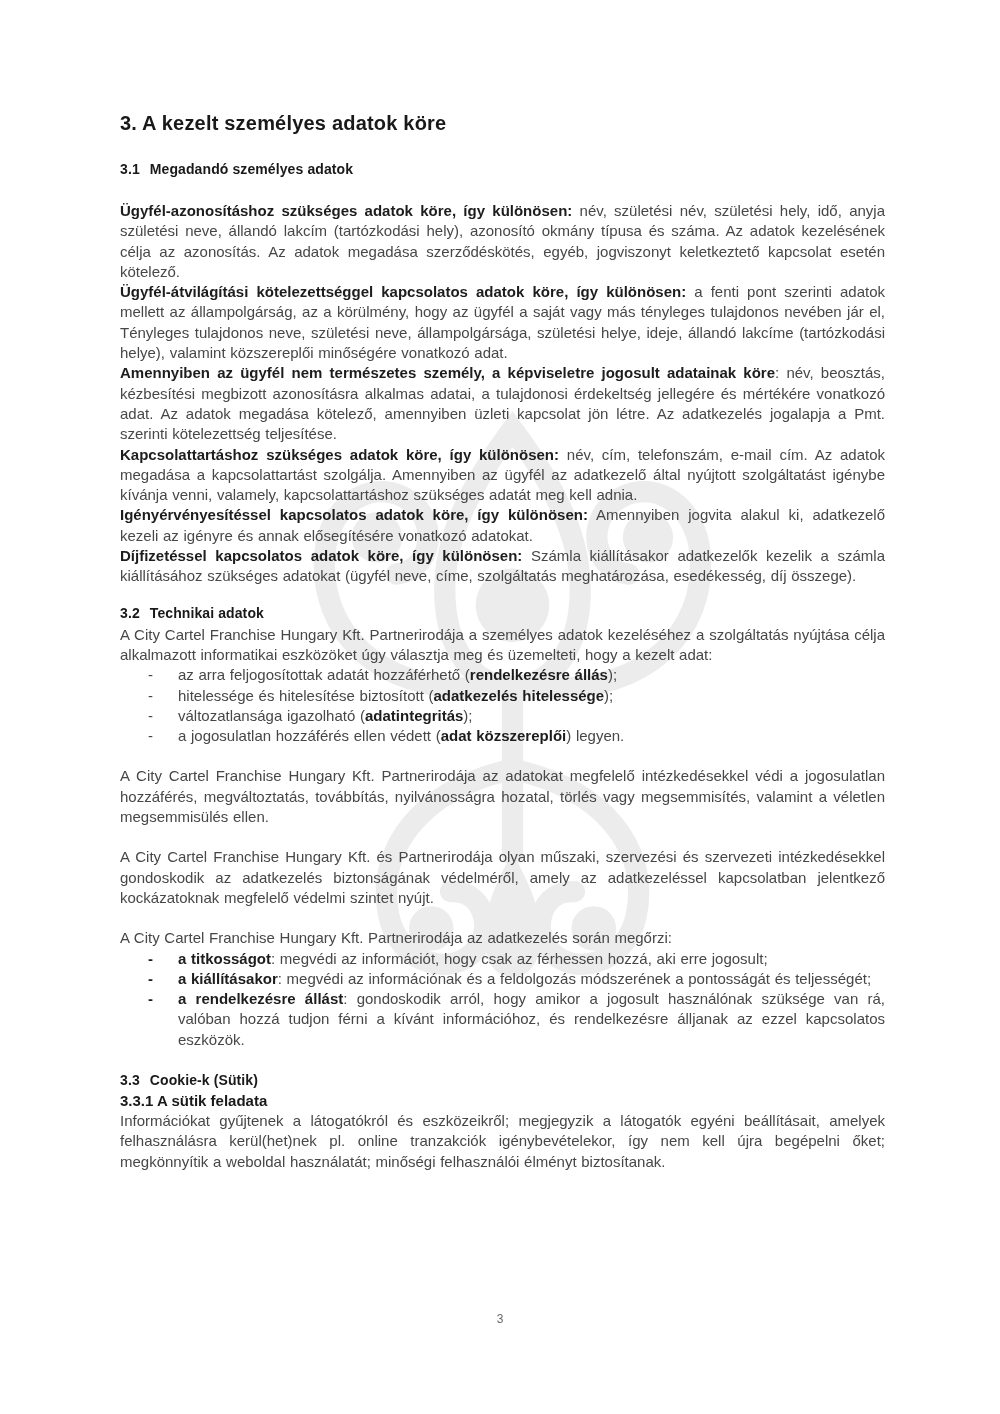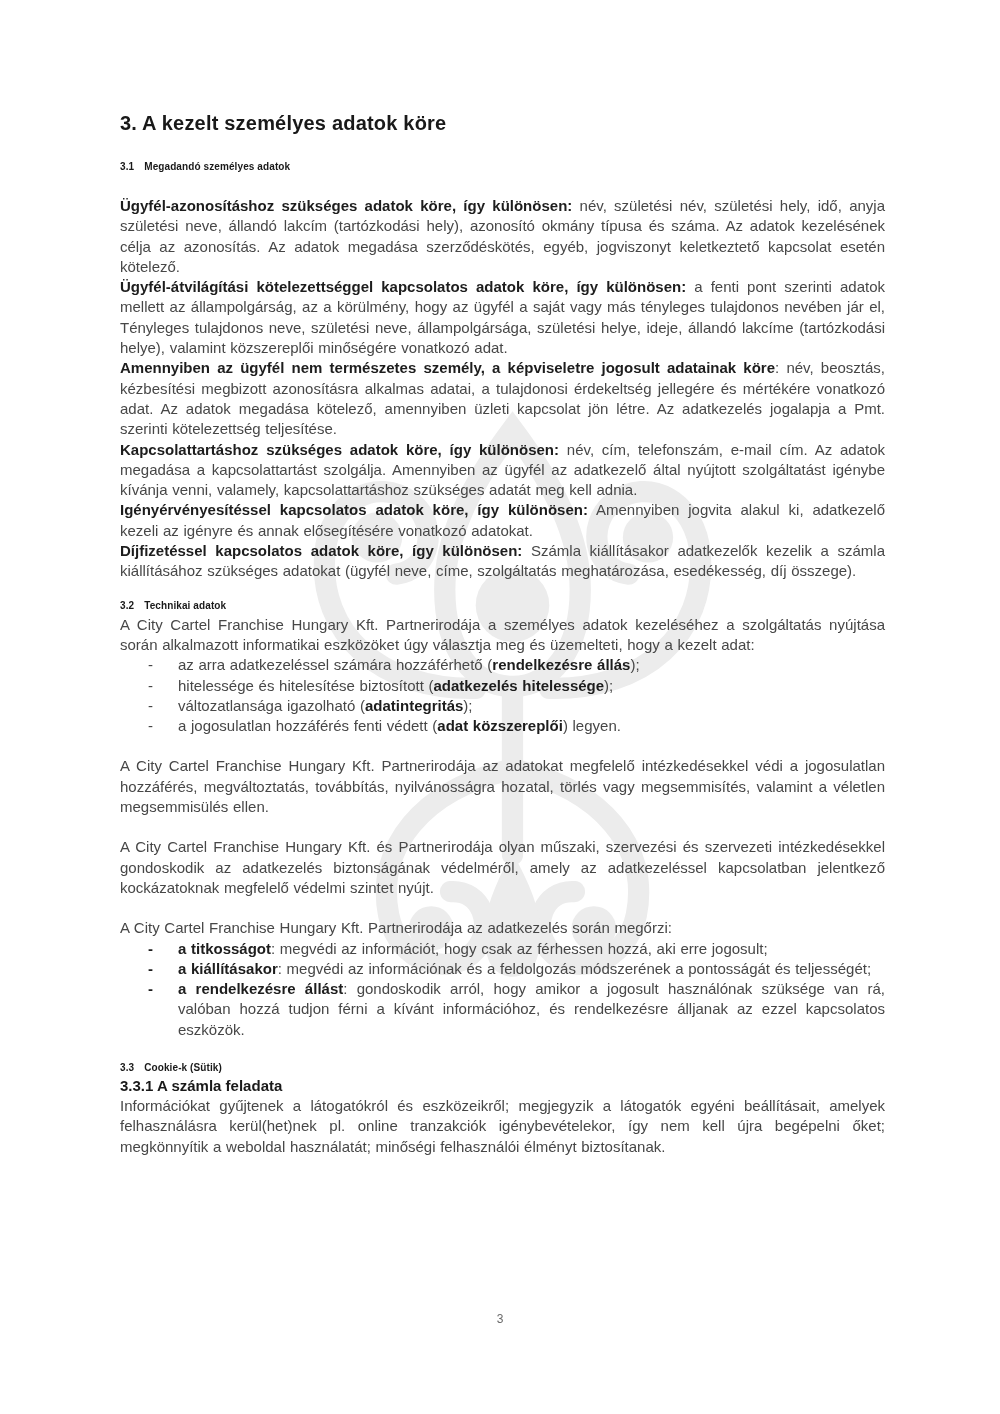--- a/index.html
+++ b/index.html
@@ -15,21 +15,21 @@
     z-index:0;pointer-events:none;
   }
   .content{
     position:absolute;left:120px;top:112px;width:765px;z-index:1;
   }
   .h1{
     font-size:20px;font-weight:800;color:#191919;
     margin:0 0 26px 0;letter-spacing:.2px;
   }
   .h2{
-    font-size:10px;font-weight:800;color:#191919;
+    font-size:14px;font-weight:800;color:#191919;
     margin:0 0 4px 0;letter-spacing:.1px;
   }
   .h2 .num{margin-right:10px;}
   .h3{
     font-size:15px;font-weight:800;color:#191919;
     margin:0 0 2px 0;
   }
   p.body, .li-text{
     font-size:15px;line-height:20.3px;color:#474747;
     text-align:justify;margin:0;word-spacing:.5px;
@@ -85,37 +85,37 @@
     <p class="body"><b>Amennyiben az ügyfél nem természetes személy, a képviseletre jogosult adatainak köre</b><span>:  név, beosztás, kézbesítési megbizott azonosításra alkalmas adatai, a tulajdonosi érdekeltség jellegére és mértékére vonatkozó adat. Az adatok megadása kötelező, amennyiben üzleti kapcsolat jön létre. Az adatkezelés jogalapja a Pmt. szerinti kötelezettség teljesítése.</span></p>
     <p class="body"><b>Kapcsolattartáshoz szükséges adatok köre, így különösen:</b><span> név, cím, telefonszám, e-mail cím. Az adatok megadása a kapcsolattartást szolgálja. Amennyiben az ügyfél az adatkezelő által nyújtott szolgáltatást igénybe kívánja venni, valamely, kapcsolattartáshoz szükséges adatát meg kell adnia.</span></p>
     <p class="body"><b>Igényérvényesítéssel kapcsolatos adatok köre, így különösen:</b><span> Amennyiben jogvita alakul ki, adatkezelő kezeli az igényre és annak elősegítésére vonatkozó adatokat.</span></p>
     <p class="body"><b>Díjfizetéssel kapcsolatos adatok köre, így különösen:</b><span> Számla kiállításakor adatkezelők kezelik a számla kiállításához szükséges adatokat (ügyfél neve, címe, szolgáltatás meghatározása, esedékesség, díj összege).</span></p>
 
     <div class="sp18"></div>
 
     <div class="h2">
       <span class="num">3.2</span><span>Technikai adatok</span>
     </div>
-    <p class="body">A City Cartel Franchise Hungary Kft. Partnerirodája a személyes adatok kezeléséhez a szolgáltatás nyújtása során alkalmazott informatikai eszközöket úgy választja meg és üzemelteti, hogy a kezelt adat:</p>
+    <p class="body">A City Cartel Franchise Hungary Kft. Partnerirodája a személyes adatok kezeléséhez a szolgáltatás nyújtása célja alkalmazott informatikai eszközöket úgy választja meg és üzemelteti, hogy a kezelt adat:</p>
 
     <div class="li">
       <span class="marker">-</span>
-      <p class="li-text"><span>az arra adatkezeléssel számára hozzáférhető (</span><b>rendelkezésre állás</b><span>);</span></p>
+      <p class="li-text"><span>az arra feljogosítottak adatát hozzáférhető (</span><b>rendelkezésre állás</b><span>);</span></p>
     </div>
     <div class="li">
       <span class="marker">-</span>
       <p class="li-text"><span>hitelessége és hitelesítése biztosított (</span><b>adatkezelés hitelessége</b><span>);</span></p>
     </div>
     <div class="li">
       <span class="marker">-</span>
       <p class="li-text"><span>változatlansága igazolható (</span><b>adatintegritás</b><span>);</span></p>
     </div>
     <div class="li">
       <span class="marker">-</span>
-      <p class="li-text"><span>a jogosulatlan hozzáférés fenti védett (</span><b>adat közszereplői</b><span>) legyen.</span></p>
+      <p class="li-text"><span>a jogosulatlan hozzáférés ellen védett (</span><b>adat közszereplői</b><span>) legyen.</span></p>
     </div>
 
     <div class="sp20"></div>
     <p class="body">A City Cartel Franchise Hungary Kft. Partnerirodája az adatokat megfelelő intézkedésekkel védi a jogosulatlan hozzáférés, megváltoztatás, továbbítás, nyilvánosságra hozatal, törlés vagy megsemmisítés, valamint a véletlen megsemmisülés ellen.</p>
     <div class="sp20"></div>
     <p class="body">A City Cartel Franchise Hungary Kft. és Partnerirodája olyan műszaki, szervezési és szervezeti intézkedésekkel gondoskodik az adatkezelés biztonságának védelméről, amely az adatkezeléssel kapcsolatban jelentkező kockázatoknak megfelelő védelmi szintet nyújt.</p>
     <div class="sp20"></div>
     <p class="body">A City Cartel Franchise Hungary Kft. Partnerirodája az adatkezelés során megőrzi:</p>
 
     <div class="li">
@@ -129,19 +129,19 @@
     <div class="li">
       <span class="marker bold">-</span>
       <p class="li-text"><b>a rendelkezésre állást</b><span>: gondoskodik arról, hogy amikor a jogosult használónak szüksége van rá, valóban hozzá tudjon férni a kívánt információhoz, és rendelkezésre álljanak az ezzel kapcsolatos eszközök.</span></p>
     </div>
 
     <div class="sp22"></div>
 
     <div class="h2">
       <span class="num">3.3</span><span>Cookie-k (Sütik)</span>
     </div>
-    <div class="h3">3.3.1 A számla feladata</div>
+    <div class="h3">3.3.1 A sütik feladata</div>
     <p class="body">Információkat gyűjtenek a látogatókról és eszközeikről; megjegyzik a látogatók egyéni beállításait, amelyek felhasználásra kerül(het)nek pl. online tranzakciók igénybevételekor, így nem kell újra begépelni őket; megkönnyítik a weboldal használatát; minőségi felhasználói élményt biztosítanak.</p>
 
   </div>
 
   <div class="pagenum">3</div>
 </div>
 
 </body></html>

